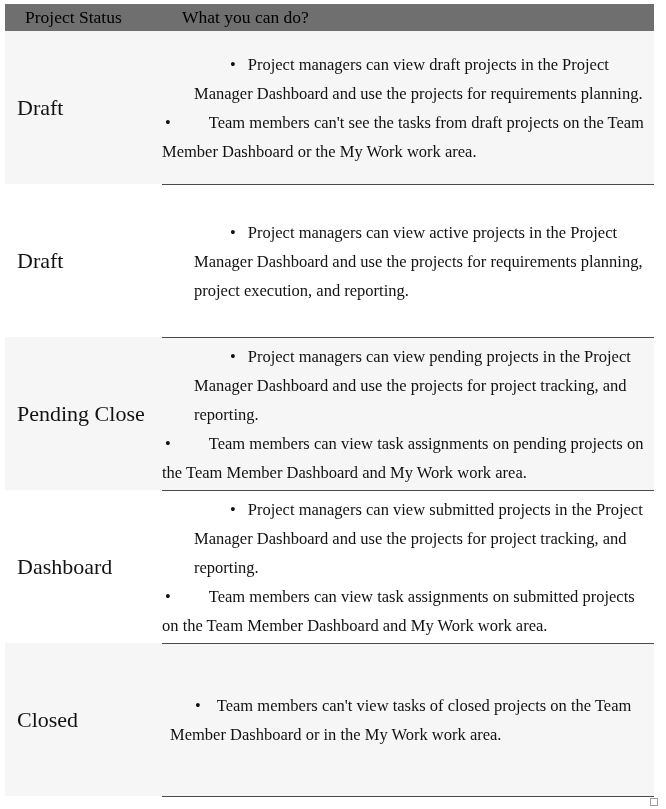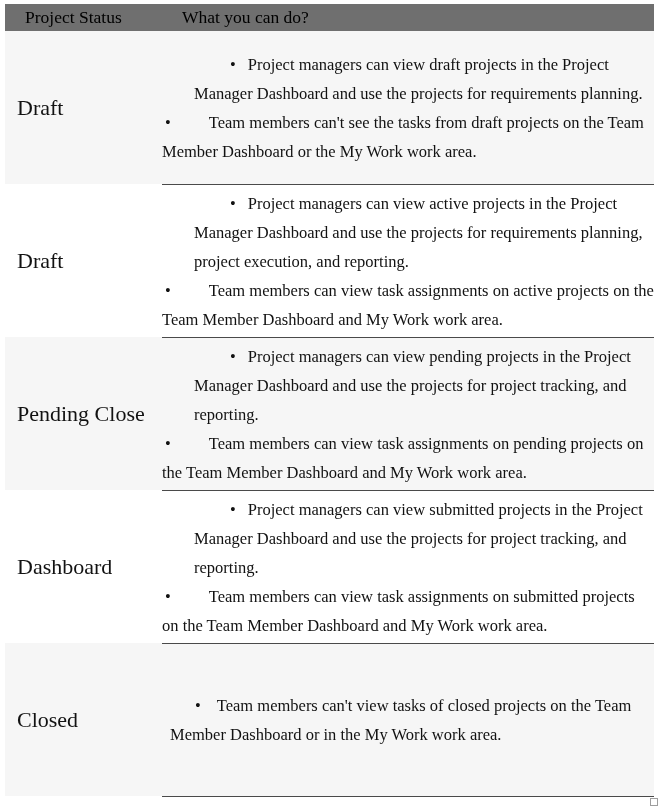--- a/index.html
+++ b/index.html
@@ -71,21 +71,20 @@
       <div class="desc-cell">
         <p class="bullet-para v-a"><span class="blt">•</span><span class="gap"></span><span>Project managers can view draft projects in the Project Manager Dashboard and use the projects for requirements planning.</span></p>
         <p class="bullet-para v-b"><span class="blt">•</span><span class="gap"></span><span>Team members can't see the tasks from draft projects on the Team Member Dashboard or the My Work work area.</span></p>
       </div>
     </div>
 
     <div class="row shade-false">
       <div class="status-cell">Draft</div>
       <div class="desc-cell">
         <p class="bullet-para v-a"><span class="blt">•</span><span class="gap"></span><span>Project managers can view active projects in the Project Manager Dashboard and use the projects for requirements planning, project execution, and reporting.</span></p>
-        <p class="bullet-para v-b"><span class="blt">•</span><span class="gap"></span><span>Team members can view task assignments on active projects on the Team Member Dashboard and My Work work area.</span></p>
       </div>
     </div>
 
     <div class="row shade-true">
       <div class="status-cell">Pending Close</div>
       <div class="desc-cell">
         <p class="bullet-para v-a"><span class="blt">•</span><span class="gap"></span><span>Project managers can view pending projects in the Project Manager Dashboard and use the projects for project tracking, and reporting.</span></p>
         <p class="bullet-para v-b"><span class="blt">•</span><span class="gap"></span><span>Team members can view task assignments on pending projects on the Team Member Dashboard and My Work work area.</span></p>
       </div>
     </div>

